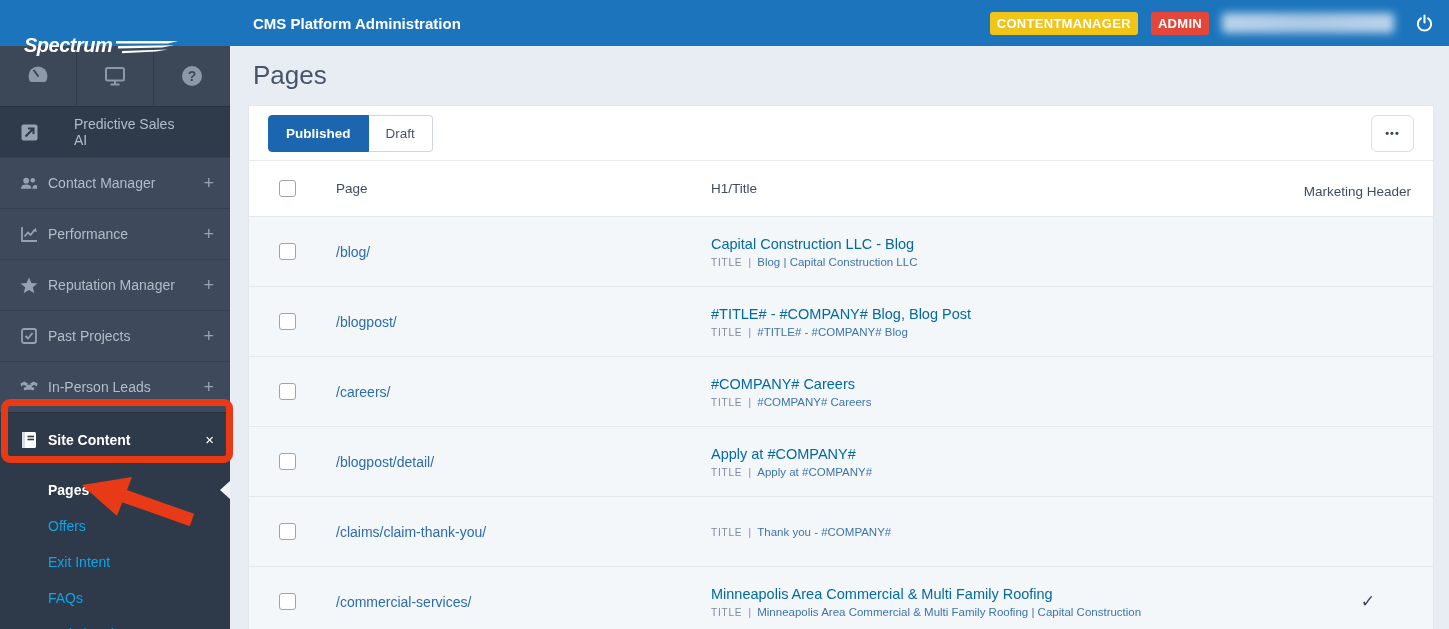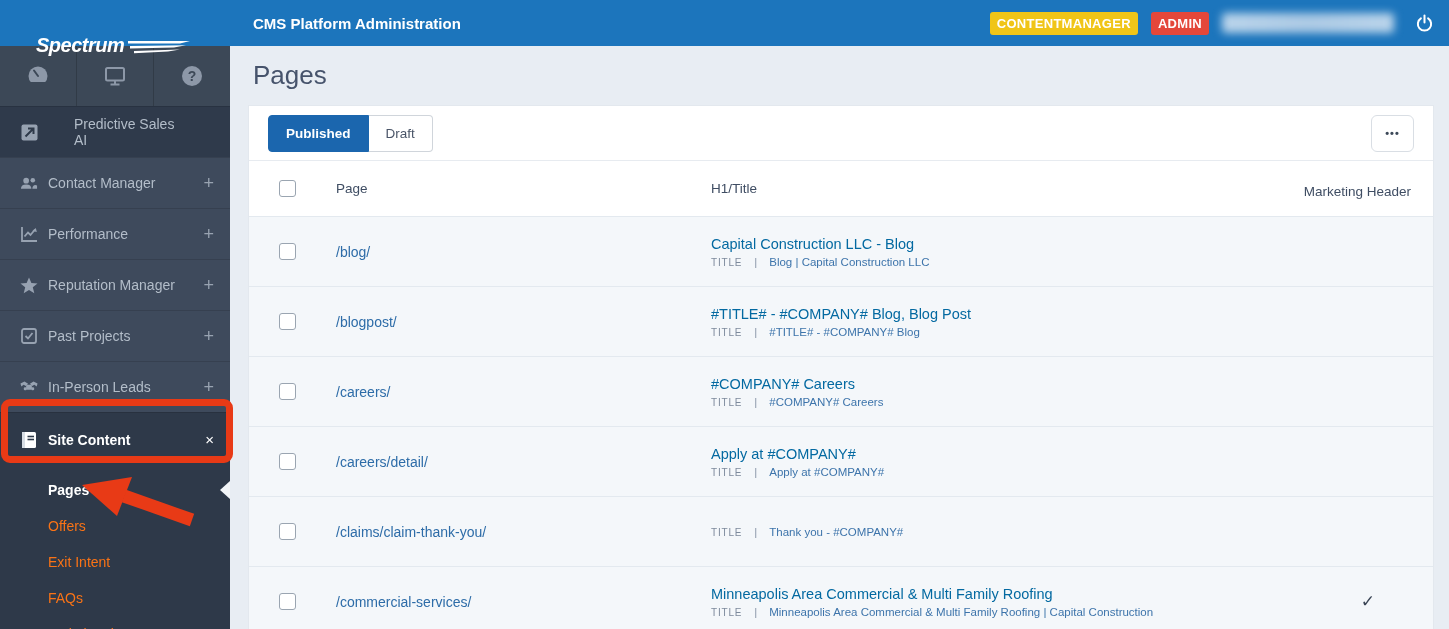--- a/index.html
+++ b/index.html
@@ -1,20 +1,20 @@
 <!DOCTYPE html>
 <html><head>
 <meta charset="utf-8">
 <style>
   * { margin:0; padding:0; box-sizing:border-box; }
   html,body { width:1449px; height:629px; overflow:hidden; font-family:"Liberation Sans", sans-serif; background:#e8edf3; position:relative; }
 
   
   .topbar { position:absolute; left:0; top:0; width:1449px; height:46px; background:#1c75bc; display:flex; align-items:center; z-index:5; }
-  .brand { width:230px; display:flex; align-items:center; padding-left:36px; gap:4px;margin-top:45px; }
+  .brand { width:230px; display:flex; align-items:center; padding-left:24px; gap:4px;margin-top:45px; }
   .brand-text { color:#fff; font-weight:bold; font-style:italic; font-size:20px; letter-spacing:-0.5px; }
   .brand-swoosh { margin-top:4px; }
   .app-title { color:#fff; font-size:15px; font-weight:bold; margin-left:23px; }
   .topbar-right { margin-left:auto; display:flex; align-items:center; gap:13px; padding-right:14px; }
   .badge { color:#fff; font-size:13px; font-weight:bold; padding:4px 7px; border-radius:3px; letter-spacing:0.3px; }
   .badge-cm { background:#f0c518; }
   .badge-admin { background:#e4473a; }
   .redacted { width:172px; height:20px; border-radius:4px; background:linear-gradient(90deg, rgba(214,229,243,0.85), rgba(188,211,233,0.9), rgba(214,229,243,0.85)); filter:blur(4px); }
   .power-btn { width:22px; height:22px; display:flex; align-items:center; justify-content:center; cursor:pointer; margin-left:6px; }
 
@@ -24,21 +24,21 @@
   .icon-cell { flex:1; display:flex; align-items:center; justify-content:center; border-right:1px solid rgba(0,0,0,0.18); cursor:pointer; }
   .icon-cell:last-child { border-right:none; }
   .nav-item { height:51px; display:flex; align-items:center; padding:0 16px 0 20px; gap:10px; color:#b3bdc9; font-size:14px; border-top:1px solid rgba(0,0,0,0.13); cursor:pointer; }
   .nav-item .nav-label { flex:1; }
   .nav-item .nav-suffix { font-size:18px; font-weight:300; color:#98a3b1; }
   .nav-item.dark { background:#2f3a4b;gap:36px; }
   .nav-item.active-section { background:#2e3949; height:54px; color:#fff; font-weight:bold; }
   .nav-item.active-section .nav-suffix { color:#fff; font-size:15px; font-weight:400; }
   .nav-icon { width:18px; display:flex; justify-content:center; }
   .submenu { background:#2e3949; padding-top:6px; height:100%; }
-  .sub-item { height:36px; display:flex; align-items:center; padding-left:48px; color:#f97316; font-size:14px; cursor:pointer; position:relative; }
+  .sub-item { height:36px; display:flex; align-items:center; padding-left:48px; color:#0ea5e9; font-size:14px; cursor:pointer; position:relative; }
   .sub-item.active { color:#fff; font-weight:bold; }
   .caret { position:absolute; right:0; top:50%; transform:translateY(-50%); width:0; height:0; border-top:9px solid transparent; border-bottom:9px solid transparent; border-right:10px solid #f2f5f8; }
 
   
   .main { position:absolute; left:230px; top:46px; width:1219px; height:583px; }
   .page-title-bar { height:59px; display:flex; align-items:center; padding-left:23px; }
   .page-title { font-size:26px; color:#46536b; font-weight:400; }
   .card { margin:0 15px 0 18px; background:#fff; border:1px solid #e3e8ee; border-bottom:none; min-height:540px; }
   .toolbar { height:55px; display:flex; align-items:center; padding:0 19px; border-bottom:1px solid #e7ebf0; }
   .btn-group { display:flex; }
@@ -52,21 +52,21 @@
   .thead { height:55px; background:#fff; font-size:13.5px; color:#3f4d63; }
   .trow { min-height:70px; background:#f4f7fa; border-top:1px solid #e3e9ef; }
   .cb { width:17px; height:17px; border:1.5px solid #9aa5b1; border-radius:3px; background:#fff; margin-left:30px; cursor:pointer; }
   .col-page-h { padding-left:23px; }
   .col-h1-h { padding-left:26px; }
   .col-mh-h { text-align:right; padding-right:22px; align-self:end; padding-bottom:17px; }
   .path-link { padding-left:23px; color:#2d6ca8; font-size:14px; cursor:pointer; }
   .h1cell { padding:13px 10px 13px 26px; display:flex; flex-direction:column; justify-content:center; gap:4px; }
   .h1-link { color:#0369a1; font-size:14.5px; cursor:pointer; }
   .h1-link:empty { display:none; }
-  .subtitle { display:flex; align-items:baseline; gap:12px; font-size:11.5px; }
+  .subtitle { display:flex; align-items:baseline; gap:6px; font-size:11.5px; }
   .title-label { color:#7d8a9c; font-size:10px; letter-spacing:0.8px; }
   .sep { color:#8b97a8; }
   .subtitle-val { color:#3d74ab; }
   .mh-cell { text-align:right; padding-right:58px; color:#3a4555; font-size:17px; }
 
   
   .anno-box { position:absolute; left:1px; top:399px; width:232px; height:64px; border:7px solid #e83a16; border-radius:9px; z-index:20; pointer-events:none; }
   .anno-arrow { position:absolute; left:68px; top:468px; z-index:21; pointer-events:none; }
 
   svg { display:block; }
@@ -284,21 +284,21 @@
             <span class="title-label">TITLE</span>
             <span class="sep">|</span>
             <span class="subtitle-val">#COMPANY# Careers</span>
           </span>
         </div>
         <span class="mh-cell"></span>
       </div>
 
       <div class="trow">
         <span class="cb"></span>
-        <span class="path-link">/careers/detail/</span>
+        <span class="path-link">/blogpost/detail/</span>
         <div class="h1cell">
           <span class="h1-link">Apply at #COMPANY#</span>
           <span class="subtitle">
             <span class="title-label">TITLE</span>
             <span class="sep">|</span>
             <span class="subtitle-val">Apply at #COMPANY#</span>
           </span>
         </div>
         <span class="mh-cell"></span>
       </div>

